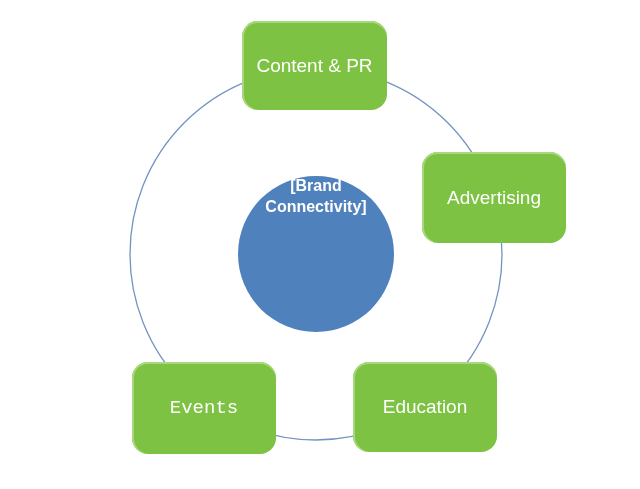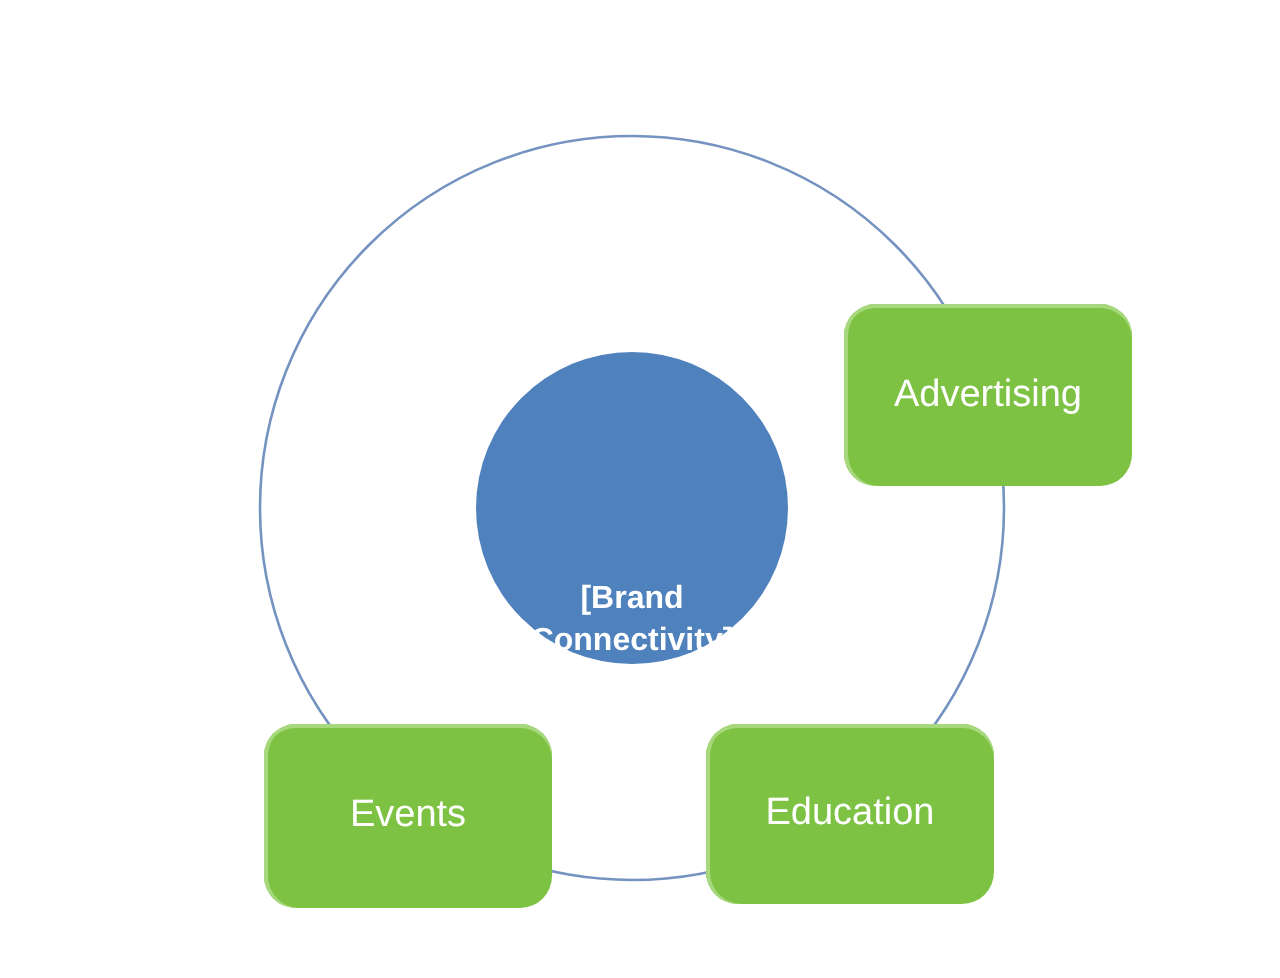--- a/index.html
+++ b/index.html
@@ -42,52 +42,55 @@
     display: flex;
     align-items: center;
     justify-content: center;
     color: var(--label-white);
     font-size: 19px;
     text-align: center;
   }
   #node-content-pr  { left: 242px; top: 21px;  width: 145px; height: 89px; }
   #node-advertising { left: 422px; top: 152px; width: 144px; height: 91px; }
   #node-education   { left: 353px; top: 362px; width: 144px; height: 90px; }
-  #node-events      { left: 132px; top: 362px; width: 144px; height: 92px; }
+  #node-events      { left: 132px; top: 362px; width: 144px; height: 92px; font-family: Liberation Mono, monospace; }
   #node-social-media{ left: 63px;  top: 152px; width: 144px; height: 90px; }
   .center-node {
     position: absolute;
     left: 238px;
     top: 176px;
     width: 156px;
     height: 156px;
     border-radius: 50%;
     background: var(--center-blue);
     display: flex;
-    align-items: flex-end;
+    align-items: flex-start;
     justify-content: center;
     color: var(--label-white);
     font-weight: bold;
     font-size: 16px;
     line-height: 1.3;
     text-align: center;
   }
   .center-node .center-label {
     white-space: pre-line;
   }
 </style>
 </head>
 <body>
 
 <div class="canvas">
 
   <svg class="ring-svg" viewBox="0 0 640 489" aria-hidden="true">
     <circle cx="316" cy="254" r="186"></circle>
   </svg>
 
+  <div class="node" id="node-content-pr">
+    <span class="node-label">Content &amp; PR</span>
+  </div>
 
   <div class="node" id="node-education">
     <span class="node-label">Education</span>
   </div>
 
   <div class="node" id="node-advertising">
     <span class="node-label">Advertising</span>
   </div>
 
   <div class="node" id="node-events">

